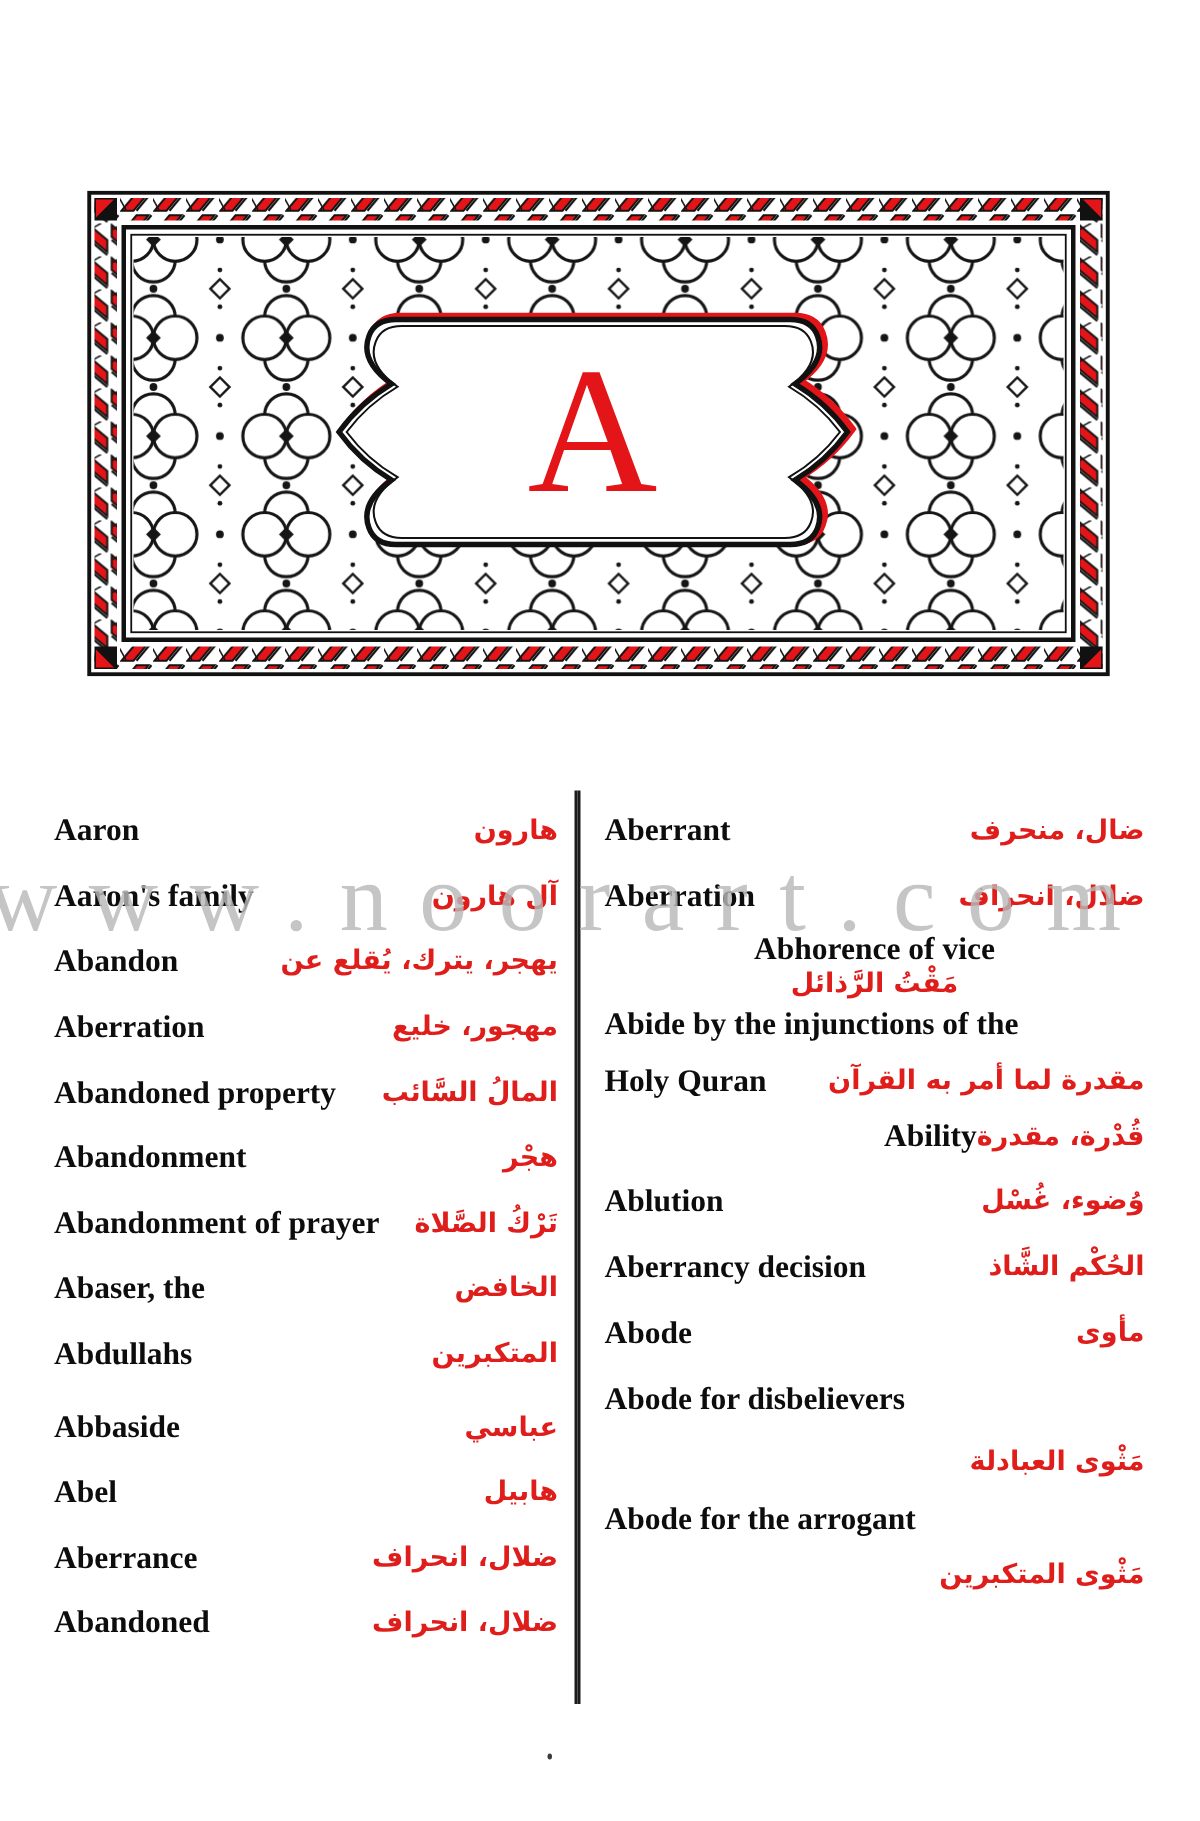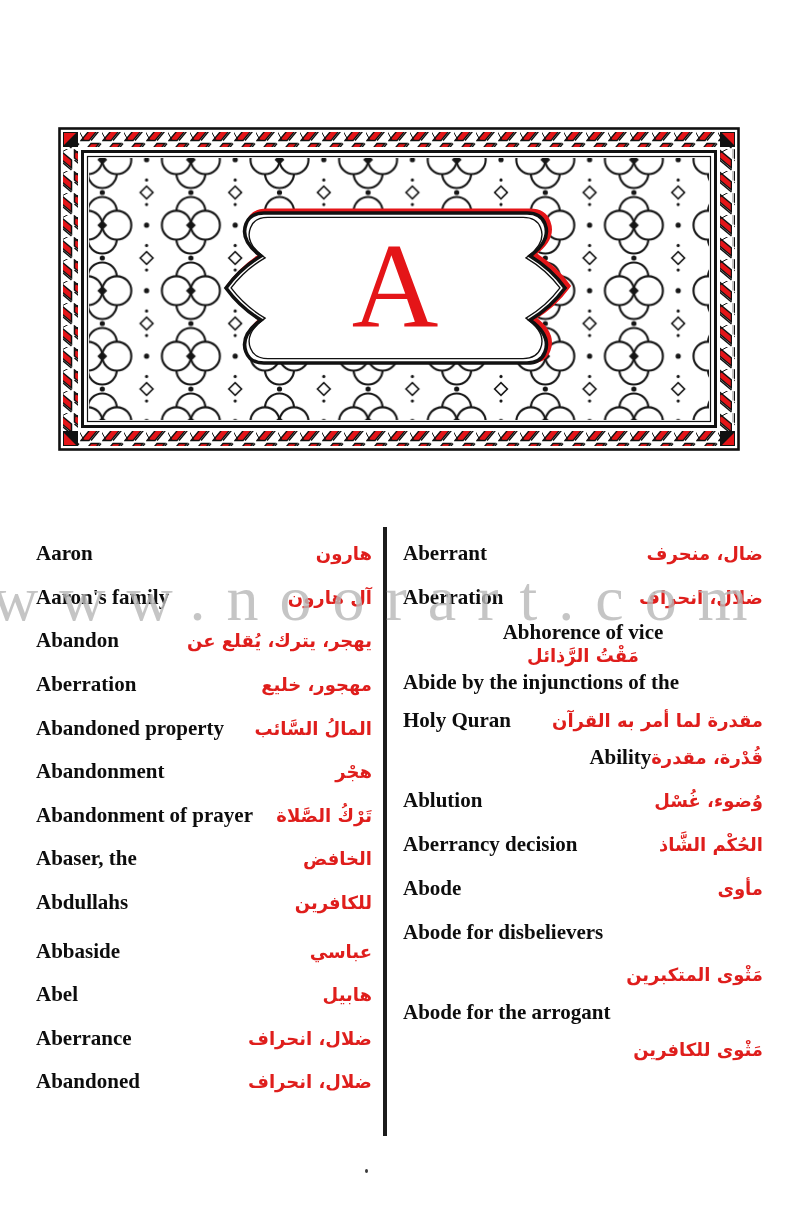--- a/index.html
+++ b/index.html
@@ -171,21 +171,21 @@
     <div class="row">
       <span class="en">Abandonment of prayer</span>
       <span class="ar">تَرْكُ الصَّلاة</span>
     </div>
     <div class="row">
       <span class="en">Abaser, the</span>
       <span class="ar">الخافض</span>
     </div>
     <div class="row">
       <span class="en">Abdullahs</span>
-      <span class="ar">للكافرين</span>
+      <span class="ar">المتكبرين</span>
     </div>
     <div class="row">
       <span class="en">Abbaside</span>
       <span class="ar">عباسي</span>
     </div>
     <div class="row">
       <span class="en">Abel</span>
       <span class="ar">هابيل</span>
     </div>
     <div class="row">
@@ -230,23 +230,23 @@
       <span class="ar">الحُكْم الشَّاذ</span>
     </div>
     <div class="row">
       <span class="en">Abode</span>
       <span class="ar">مأوى</span>
     </div>
     <div class="row">
       <span class="en">Abode for disbelievers</span>
     </div>
     <div class="row ar-only">
+      <span class="ar">مَثْوى العبادلة</span>
+    </div>
+    <div class="row">
+      <span class="en">Abode for the arrogant</span>
+    </div>
+    <div class="row ar-only">
       <span class="ar">مَثْوى المتكبرين</span>
     </div>
-    <div class="row">
-      <span class="en">Abode for the arrogant</span>
-    </div>
-    <div class="row ar-only">
-      <span class="ar">مَثْوى للكافرين</span>
-    </div>
   </div>
 
 <div class="page-dot"></div>
 
 </body></html>

